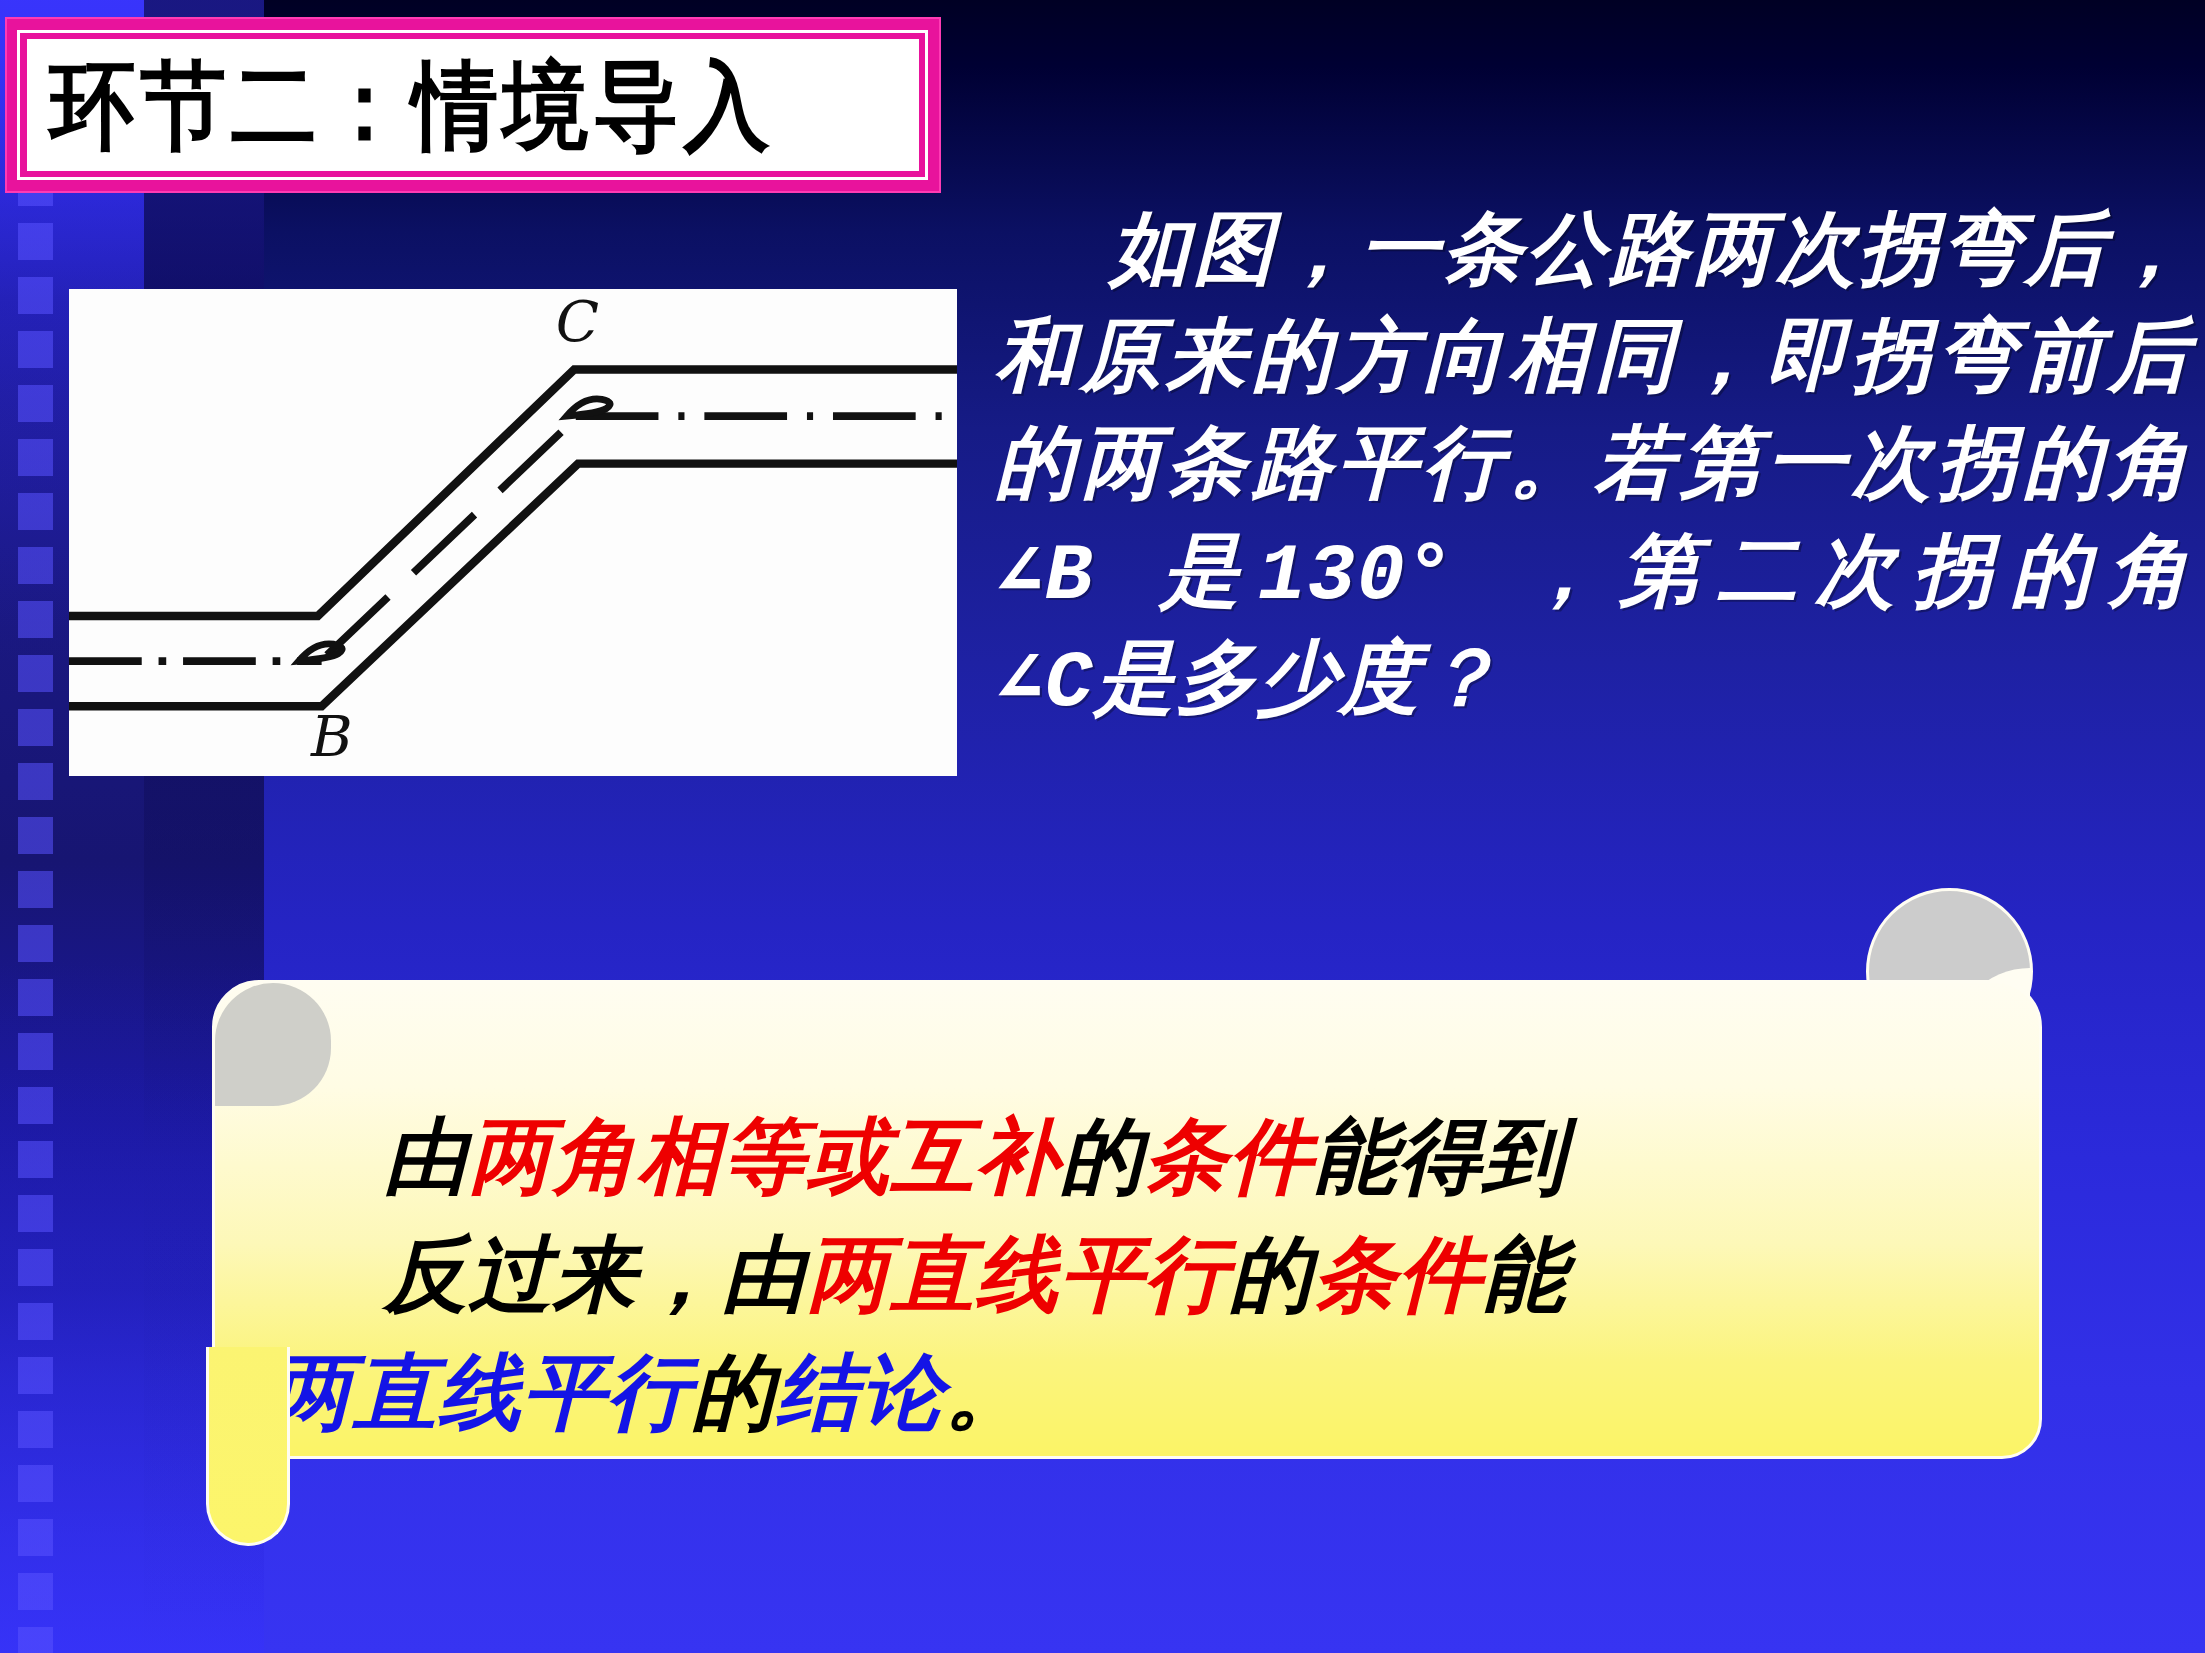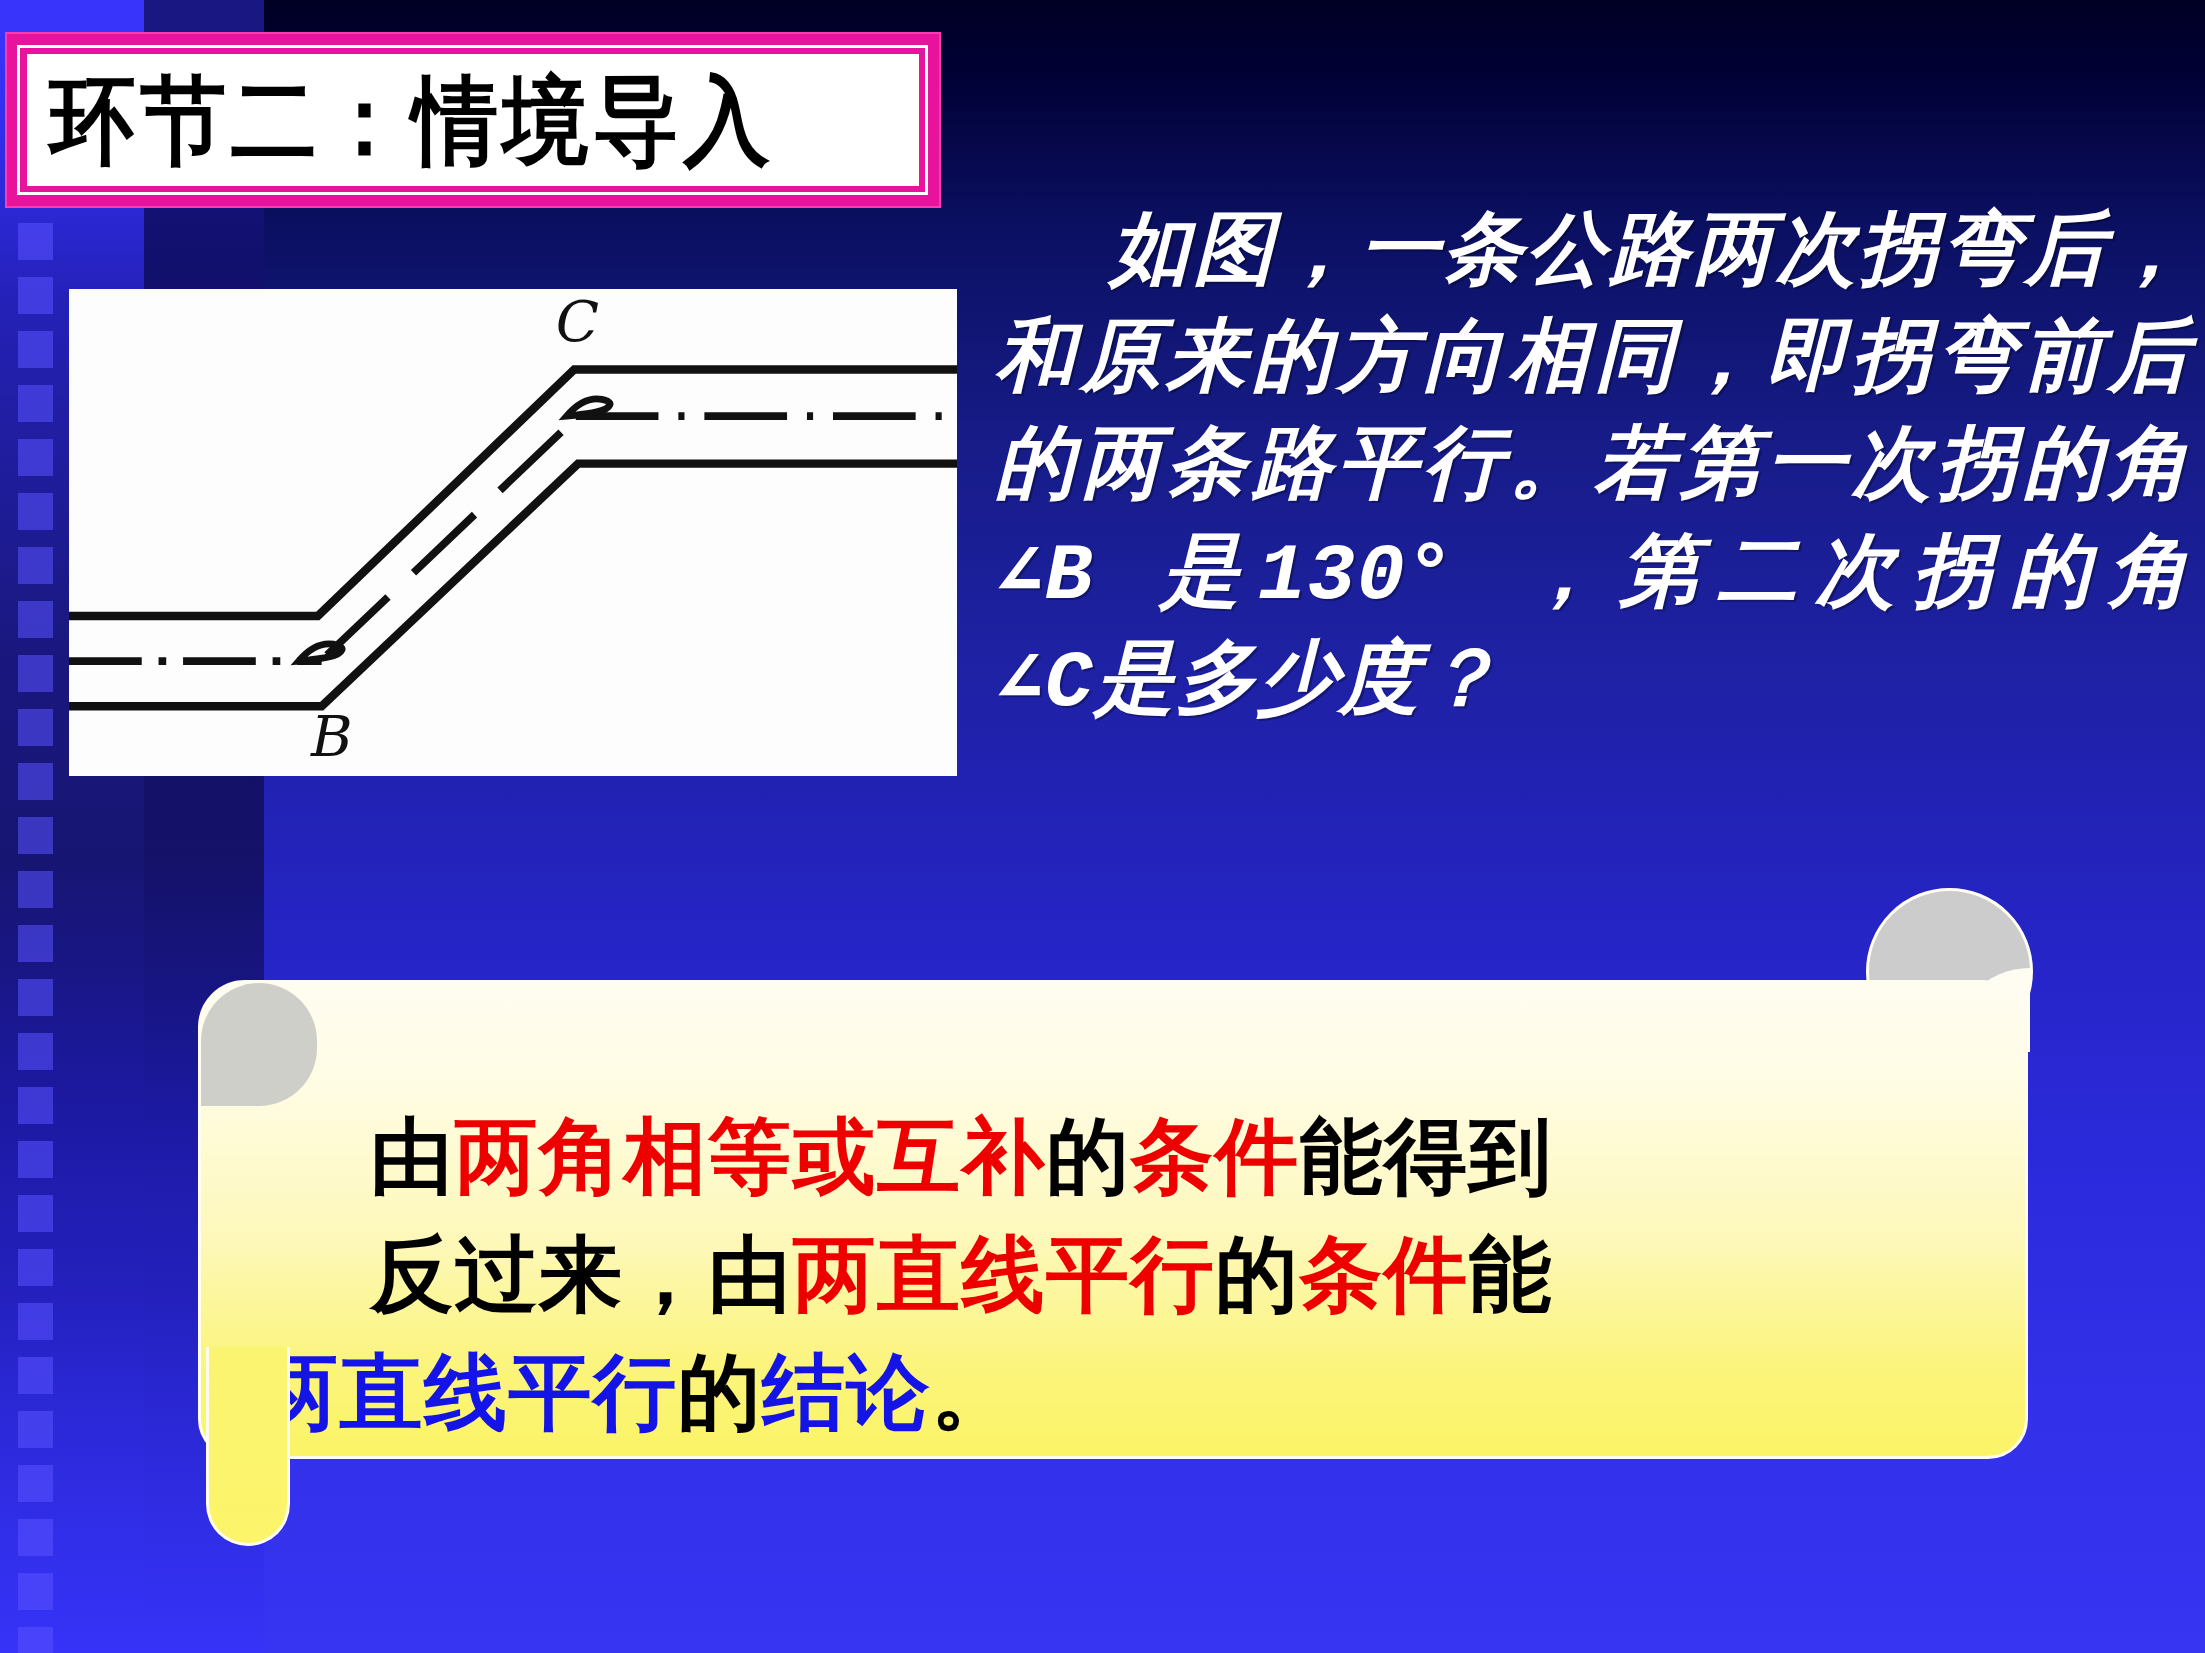--- a/index.html
+++ b/index.html
@@ -44,21 +44,20 @@
        rgba(0,0,30,.55) 0%, rgba(0,0,40,.55) 18%,
        rgba(10,8,70,.35) 45%, rgba(30,28,170,.12) 70%,
        rgba(46,44,230,0) 100%);
   }
 
   
   #title-plate{
     position:absolute;left:4.6px;top:17px;width:936px;height:176px;
     background:#e8139c;padding:0;box-sizing:border-box;
     border:2.3px solid #ff3bb4;
-    margin-top:15px;
   }
   #title-plate .rim{
     position:absolute;left:10.7px;top:10.7px;right:10.7px;bottom:10.7px;
     border:3.1px solid #ffffff;box-sizing:border-box;background:#e8139c;
   }
   #title-plate .face{
     position:absolute;left:20px;top:20px;right:20px;bottom:20px;
     background:#ffffff;box-sizing:border-box;
     display:flex;align-items:center;
   }
@@ -98,26 +97,27 @@
   #curl-tr .notch{
     position:absolute;left:50%;top:48%;width:50%;height:52%;
     background:#fffdf2;border-top-left-radius:100% 100%;
   }
   #curl-tl{
     left:13.8px;top:93px;width:116px;height:123px;
     border-radius:58px 58px 58px 0;background:#cfcfc9;border:none;
   }
 
   #scroll-body{
-    position:absolute;left:3px;top:92px;width:1830px;height:479px;
+    position:absolute;left:17px;top:92px;width:1830px;height:479px;
     background:linear-gradient(to bottom,#fffdf1 0%,#fffce4 22%,
                #fdf8b8 55%,#fbf47e 80%,#fbf466 100%);
     border-radius:47px 47px 40px 40px;
     border:3.1px solid #fffdf2;box-sizing:border-box;
     overflow:hidden;
+    font-style:italic;
   }
   
   #tab-bl{
     position:absolute;left:10.7px;top:459px;width:84px;height:199px;
     background:linear-gradient(to bottom,#fbf472 0%,#fcf56a 100%);
     border-radius:0 0 42px 42px;border:3.1px solid #fffdf2;
     border-top:none;box-sizing:border-box;
   }
 
   #scroll-text{

